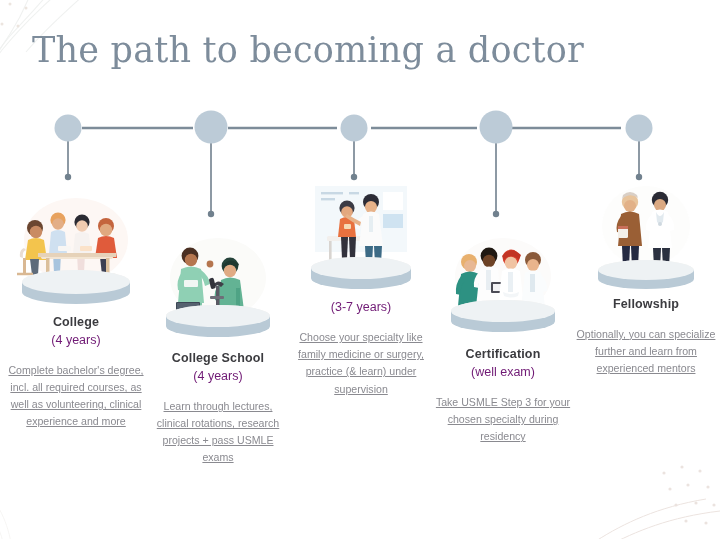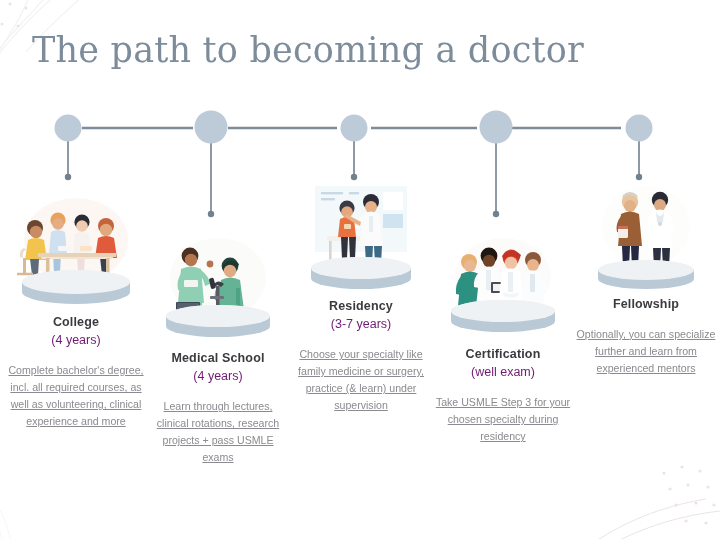--- a/index.html
+++ b/index.html
@@ -252,21 +252,21 @@
 
       <path d="M30 78 h88 v4 h-88z" fill="#f5f3f0"></path>
       <rect x="32" y="70" width="24" height="10" rx="1" fill="#3c4755"></rect>
       <rect x="33" y="71" width="22" height="8" fill="#55616f"></rect>
 
       <ellipse cx="74" cy="84" rx="52" ry="11" fill="#f2f0ed"></ellipse>
       <path d="M22 84 v10 a52 11 0 0 0 104 0 v-10z" fill="#b9cad6"></path>
       <ellipse cx="74" cy="84" rx="52" ry="11" fill="#eef2f4"></ellipse>
     </svg>
   </div>
-  <h3>Medical School</h3>
+  <h3>College School</h3>
   <div class="years">(4 years)</div>
   <div class="desc">Learn through lectures, clinical rotations, research projects + pass USMLE exams</div>
 </div>
 
 <div class="stage" id="stage-2">
   <div class="art">
     <svg width="148" height="118" viewBox="0 0 148 118">
 
       <rect x="28" y="6" width="92" height="66" fill="#f3f8fb"></rect>
       <rect x="34" y="12" width="22" height="2.4" fill="#c8d8e4"></rect>
@@ -301,21 +301,20 @@
         <path d="M87 66 l1 18 h6 l1 -18z" fill="#3d6b86"></path>
         <ellipse cx="81" cy="85" rx="5" ry="2.4" fill="#2a2a34"></ellipse>
         <ellipse cx="90" cy="85" rx="5" ry="2.4" fill="#2a2a34"></ellipse>
       </g>
 
       <ellipse cx="74" cy="88" rx="50" ry="11" fill="#f3f1ee"></ellipse>
       <path d="M24 88 v10 a50 11 0 0 0 100 0 v-10z" fill="#b9cad6"></path>
       <ellipse cx="74" cy="88" rx="50" ry="11" fill="#eef2f4"></ellipse>
     </svg>
   </div>
-  <h3>Residency</h3>
   <div class="years">(3-7 years)</div>
   <div class="desc">Choose your specialty like family medicine or surgery, practice (&amp; learn) under supervision</div>
 </div>
 
 <div class="stage" id="stage-3">
   <div class="art">
     <svg width="148" height="118" viewBox="0 0 148 118">
       <ellipse cx="74" cy="48" rx="48" ry="38" fill="#fcfbfa"></ellipse>
 
       <g>

